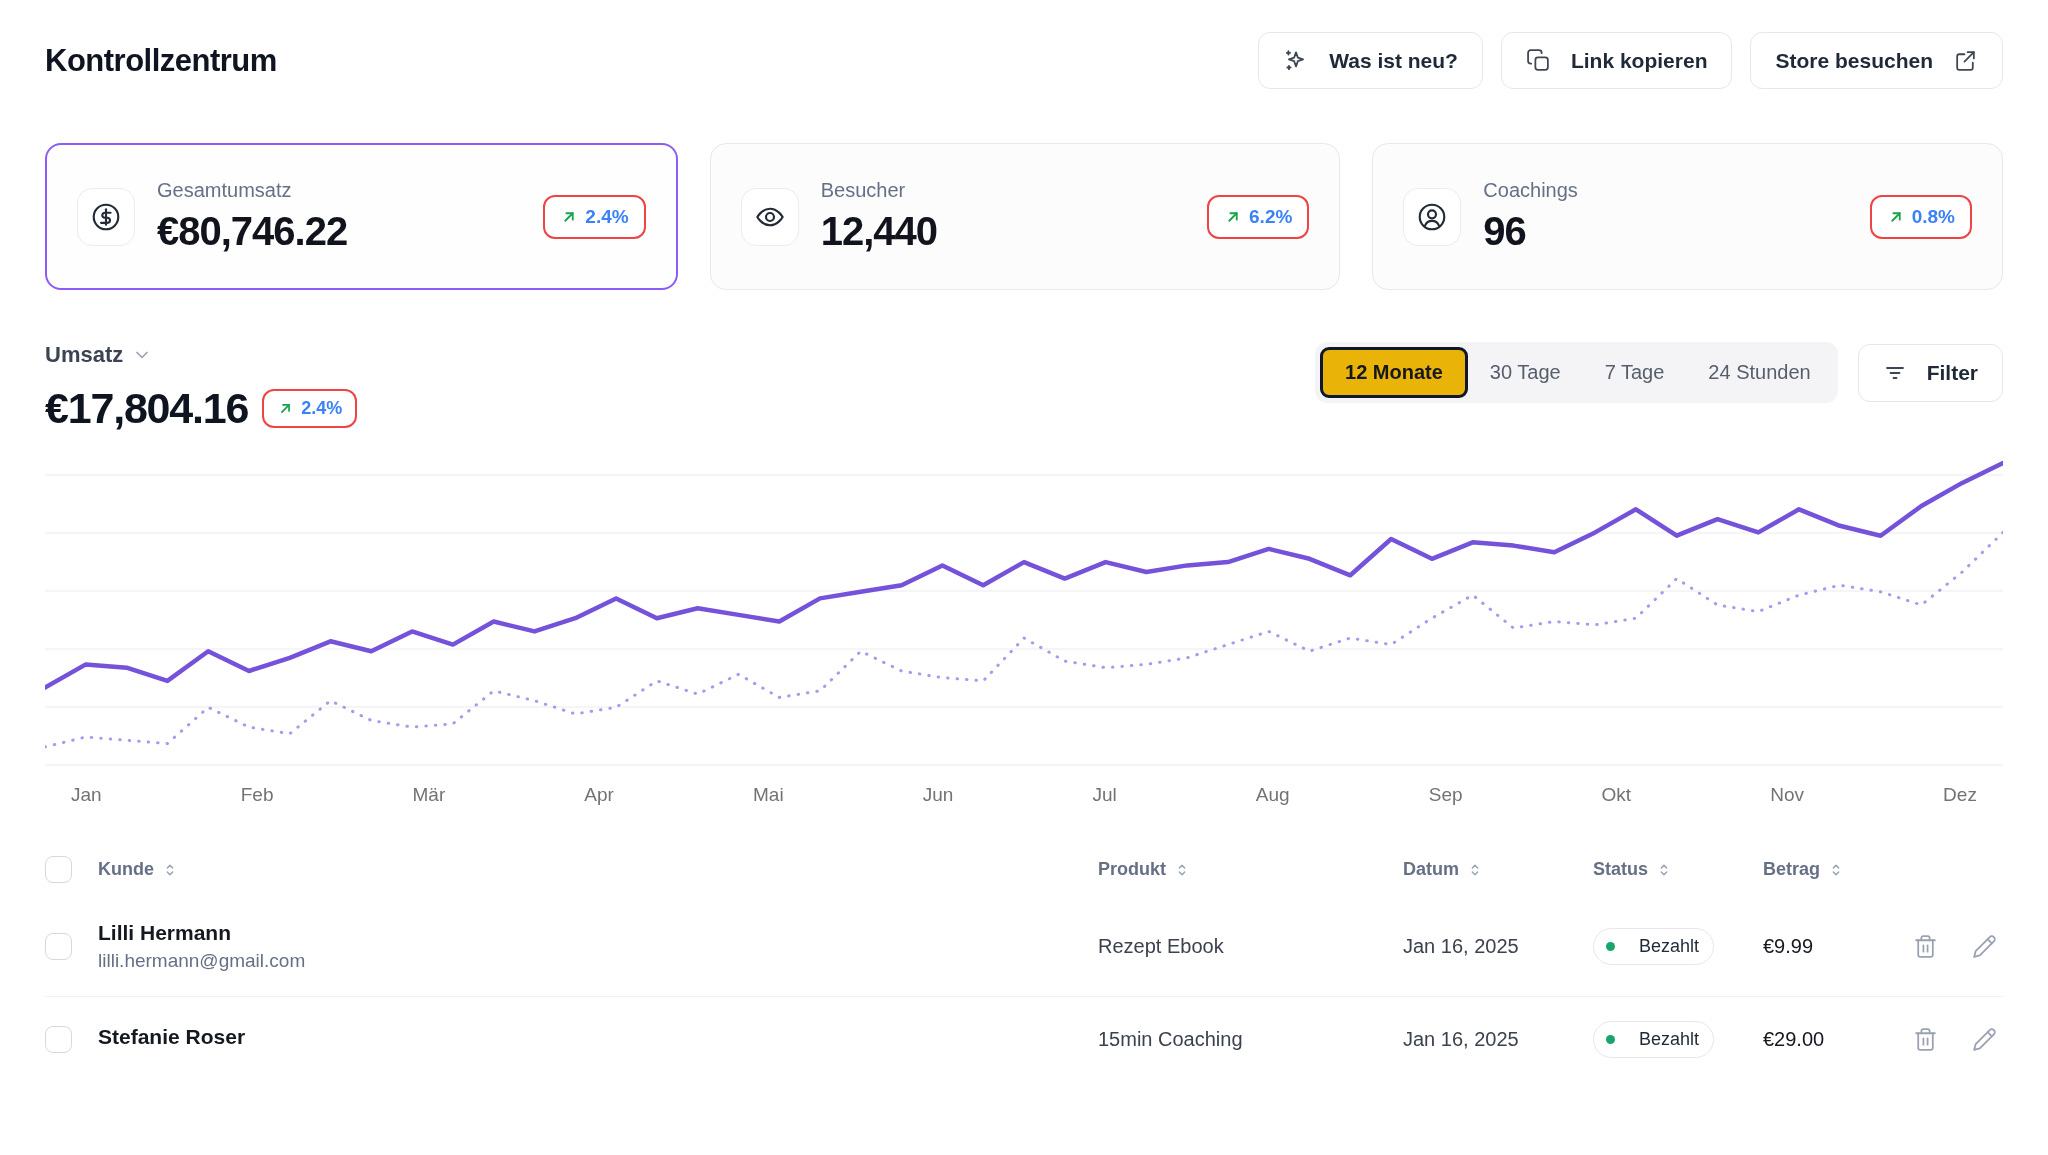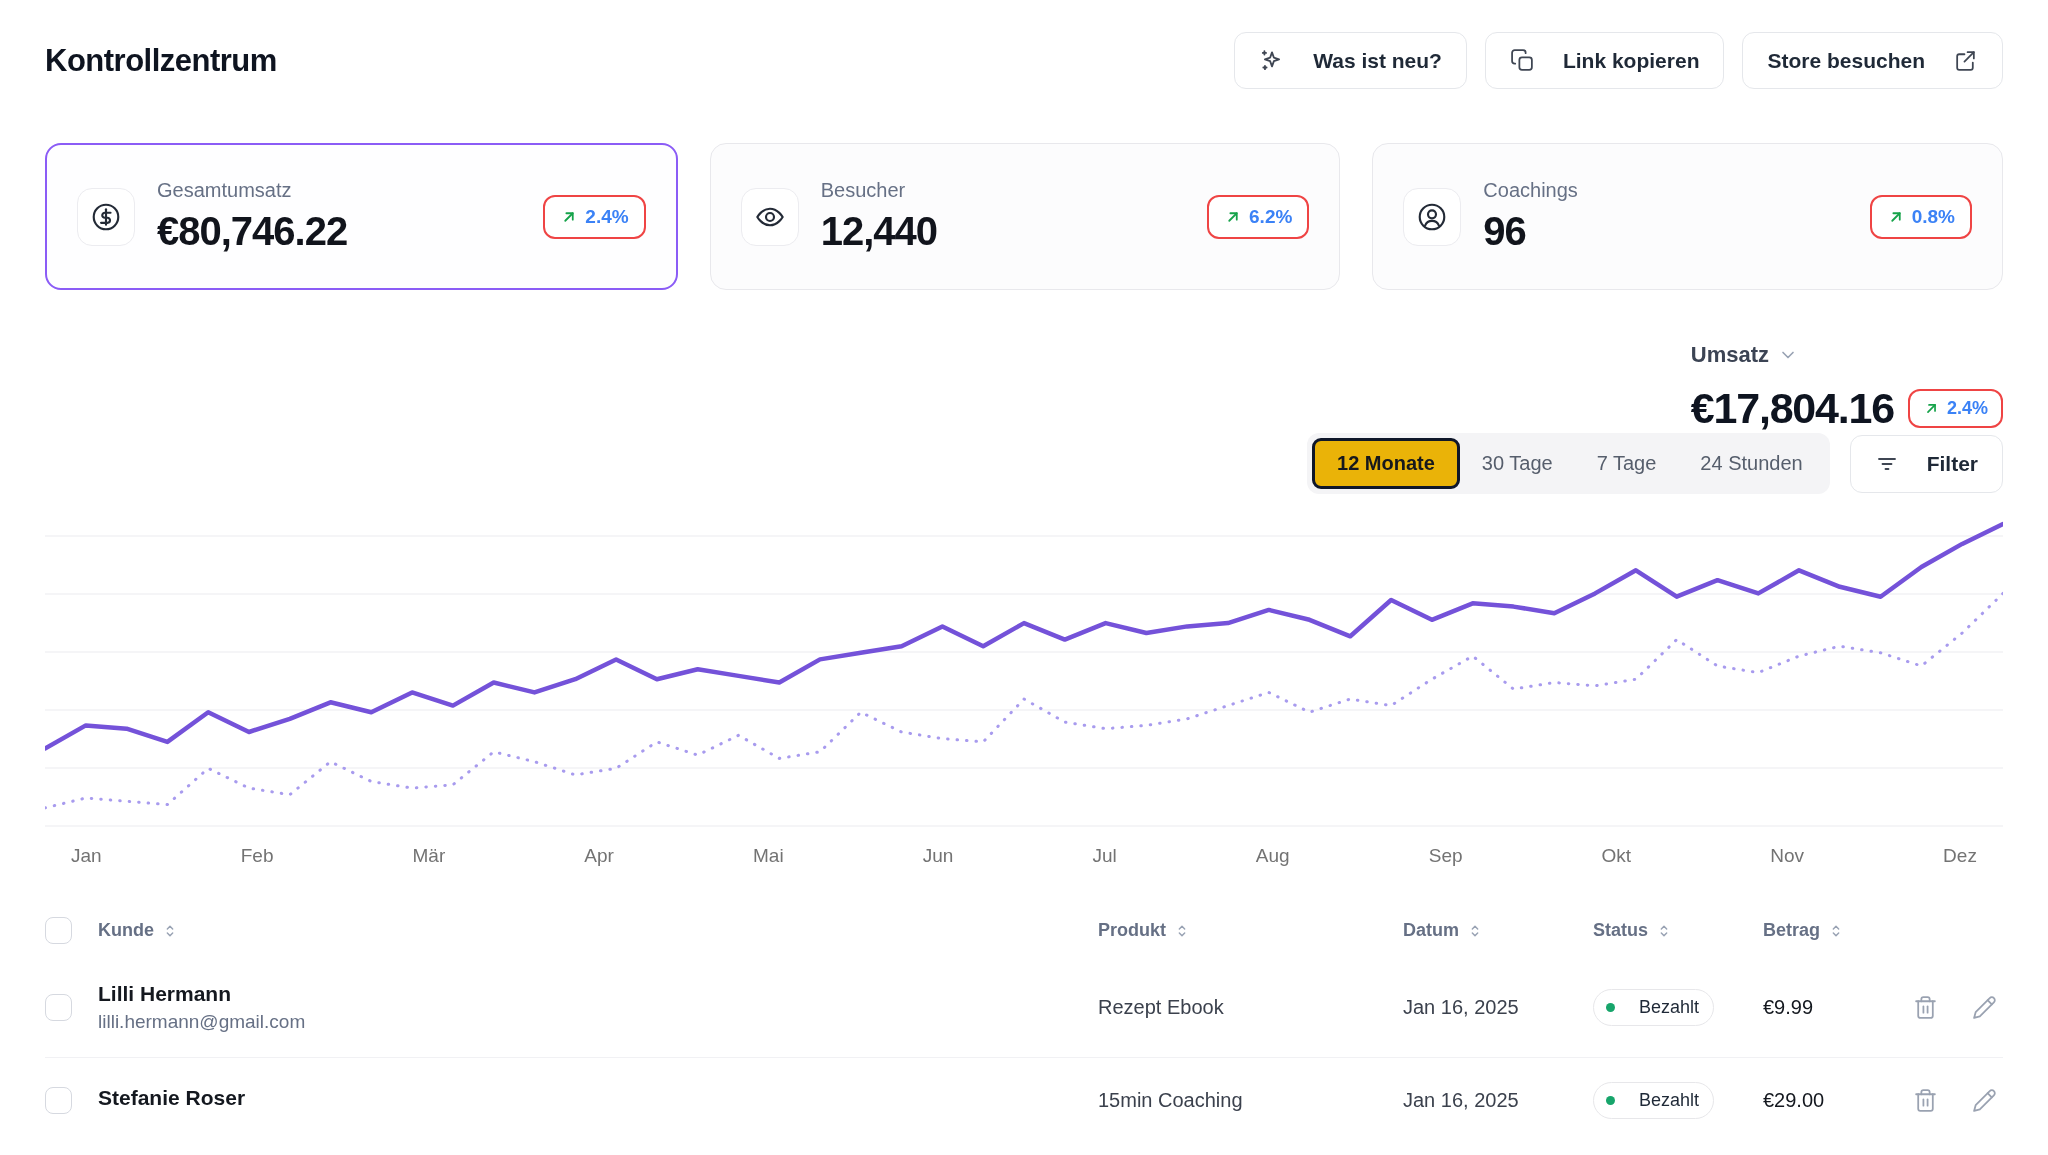--- a/index.html
+++ b/index.html
@@ -4,42 +4,42 @@
 <style>
   * { margin:0; padding:0; box-sizing:border-box; }
   html,body { width:2048px; height:1155px; overflow:hidden; background:#ffffff;
     font-family:"Liberation Sans", sans-serif; color:#101828; }
   .page { padding:0 45px; }
 
   
   .topbar { display:flex; justify-content:space-between; align-items:center; padding-top:32px; }
   .page-title { font-size:31px; font-weight:700; letter-spacing:-0.5px; color:#0e1420; }
   .topbar-actions { display:flex; gap:18px; }
-  .btn { display:inline-flex; align-items:center; gap:28px; height:57px; padding:16px 24px;
+  .btn { display:inline-flex; align-items:center; gap:20px; height:57px; padding:16px 24px;
     background:#fff; border:1.5px solid #e5e7eb; border-radius:12px; font-size:21px;
     font-weight:600; color:#1f2937; cursor:pointer; }
   .btn svg { stroke:#3f4653; }
 
   
   .stats { display:flex; gap:32px; margin-top:54px; }
   .card { flex:1; height:147px; background:#fcfcfd; border:1.5px solid #e8e8ec; border-radius:16px;
     display:flex; align-items:center; padding:0 30px; }
   .card.selected { background:#fefeff; border:2px solid #8b5cf6; }
   .card-icon { width:58px; height:58px; border-radius:15px; background:#fff; border:1px solid #ececf0;
     display:flex; align-items:center; justify-content:center; flex:0 0 auto; }
   .card-icon svg { stroke:#232a36; }
   .card-text { margin-left:22px; }
   .card-label { font-size:20px; font-weight:500; color:#667085; }
   .card-value { margin-top:7px; font-size:40px; font-weight:700; letter-spacing:-1px; color:#11141c; }
   .pill { display:inline-flex; align-items:center; gap:7px; background:#fff; border:2px solid #ef4444;
     border-radius:12px; padding:9px 15px; font-size:19px; font-weight:600; color:#3b82f6; margin-left:auto; }
   .pill svg { stroke:#16a34a; }
 
   
-  .chart-head { display:flex; justify-content:space-between; align-items:flex-end; margin-top:52px;flex-direction:column; }
+  .chart-head { display:flex; justify-content:space-between; align-items:flex-start; margin-top:52px; }
   .metric-label-row { display:flex; align-items:center; gap:9px; }
   .metric-label { font-size:22px; font-weight:600; color:#3c4454; }
   .metric-label-row svg { stroke:#98a2b3; }
   .metric-value-row { display:flex; align-items:center; gap:14px; margin-top:16px; }
   .metric-value { font-size:43px; font-weight:700; letter-spacing:-1.2px; color:#0e1420; }
   .pill.small { margin-left:0; padding:7px 13px; font-size:18px; }
   .chart-controls { display:flex; gap:20px; align-items:center; }
   .segmented { display:flex; align-items:center; background:#f4f4f6; border-radius:12px; padding:5px; }
   .seg-tab { border:none; background:transparent; padding:11px 22px; font-size:20px; font-weight:500;
     color:#565e6c; border-radius:9px; cursor:pointer; font-family:inherit; white-space:nowrap; }

